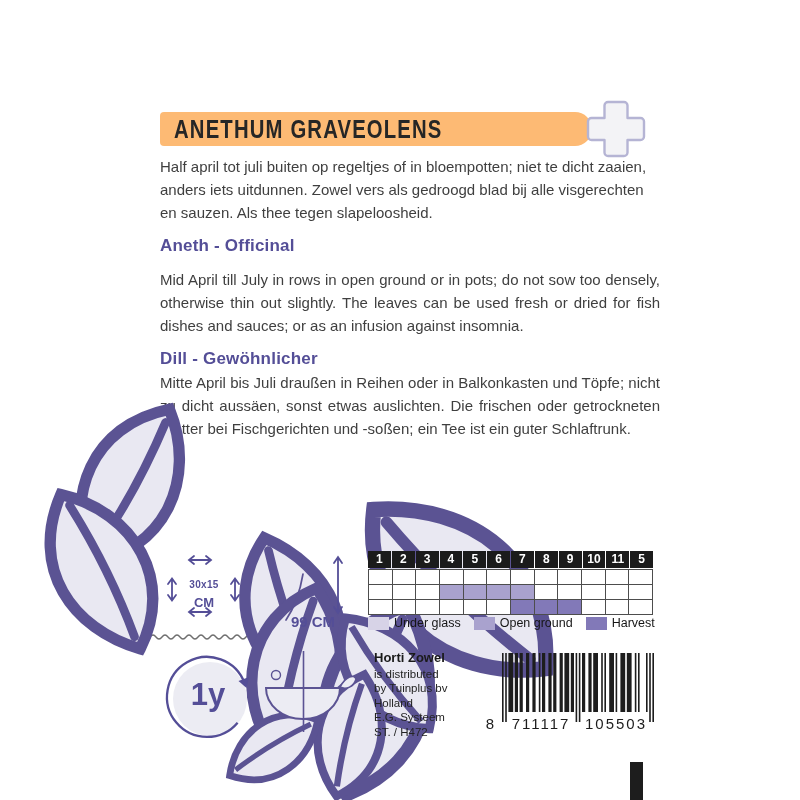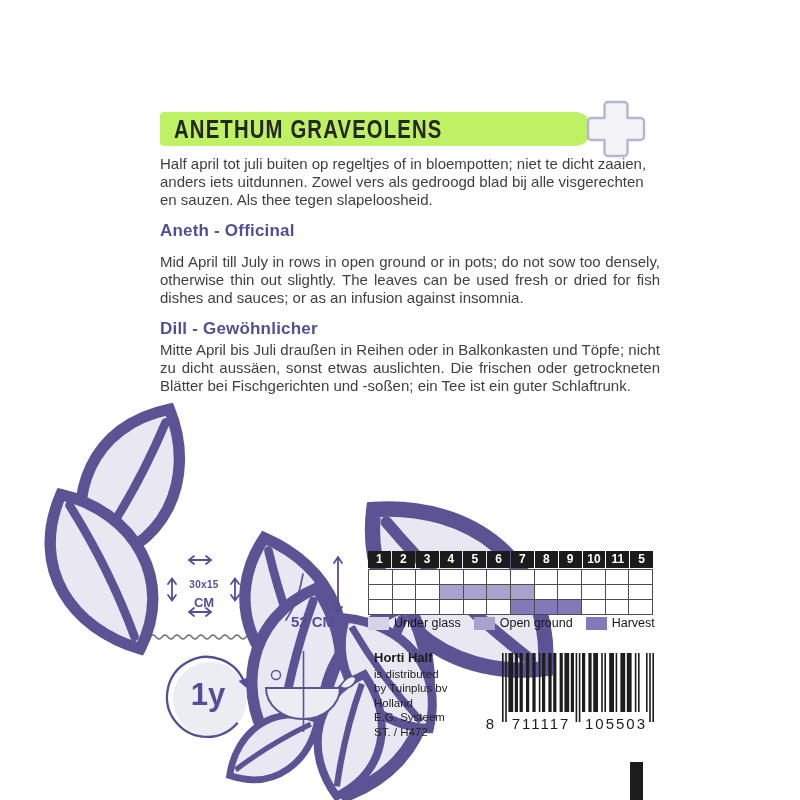--- a/index.html
+++ b/index.html
@@ -1,30 +1,30 @@
 <!DOCTYPE html>
 <html><head>
 <meta charset="utf-8">
 <style>
   html,body{margin:0;padding:0;background:#fff;}
   .page{position:relative;width:800px;height:800px;background:#ffffff;overflow:hidden;
         font-family:"Liberation Sans",sans-serif;}
 
   
-  .banner{position:absolute;left:160px;top:112px;width:432px;height:34px;background:#bef264;
+  .banner{position:absolute;left:160px;top:112px;width:432px;height:34px;background:#fdba74;
           border-radius:4px 17px 17px 4px;display:flex;align-items:center;padding-left:14px;box-sizing:border-box;}
   .banner span{font-size:26px;font-weight:600;color:#262626;letter-spacing:1.5px;
                transform:scaleX(.78);transform-origin:left center;white-space:nowrap;}
   .cross{position:absolute;left:584px;top:98px;}
 
   
   .sections{position:absolute;left:160px;top:155px;width:500px;}
   .section{margin-bottom:12px;}
   .section h3{margin:0 0 2px 0;font-size:17px;color:#544e97;letter-spacing:.2px;}
-  .section p{margin:0;font-size:15px;line-height:18px;color:#3f3f3f;}
+  .section p{margin:0;font-size:15px;line-height:23px;color:#3f3f3f;}
   .section p.just{text-align:justify;}
 
   
   .iconsvg{position:absolute;left:150px;top:548px;overflow:visible;}
   .ico-txt{position:absolute;color:#544e97;font-weight:bold;text-align:center;}
   .sp-val{left:181px;top:579px;width:46px;font-size:10px;letter-spacing:.3px;}
   .sp-unit{left:181px;top:595px;width:46px;font-size:13px;}
   .ht-val{left:283px;top:613px;width:60px;font-size:15px;}
   .ly-val{left:187px;top:677px;width:42px;font-size:31px;}
 
@@ -127,21 +127,21 @@
       <use href="#leaf" transform="translate(131,114) scale(.6) rotate(60 12 15)"></use>
       <circle cx="126" cy="127" r="4.5" fill="none" stroke="#5b5393" stroke-width="1.4"></circle>
       <path d="M116,140 a37,31 0 0 0 74,0 Z" fill="#ececf3" stroke="#5b5393" stroke-width="2"></path>
       <path d="M190,139 C196,128 204,126 206,131 C204,139 196,142 190,139 Z" fill="#ececf3" stroke="#5b5393" stroke-width="1.6"></path>
       <path d="M153.5,103 L153.5,184" stroke="#5b5393" stroke-width="1.6"></path>
     </g>
   </svg>
 
   <div class="ico-txt sp-val">30x15</div>
   <div class="ico-txt sp-unit">CM</div>
-  <div class="ico-txt ht-val">52 CM</div>
+  <div class="ico-txt ht-val">99 CM</div>
   <div class="ico-txt ly-val">1y</div>
 
   <div class="cal">
     <div class="cal-header" id="cal-header">
         <div>1</div>
         <div>2</div>
         <div>3</div>
         <div>4</div>
         <div>5</div>
         <div>6</div>
@@ -200,21 +200,21 @@
         <span class="sw" style="background: rgb(169, 162, 206);"></span>
         <span class="lb">Open ground</span>
       </div>
       <div class="li">
         <span class="sw" style="background: rgb(130, 121, 184);"></span>
         <span class="lb">Harvest</span>
       </div>
     </div>
 
   <div class="dist">
-    <div class="name">Horti Half</div>
+    <div class="name">Horti Zowel</div>
     <div id="dist-lines">
         <div>is distributed</div>
         <div>by Tuinplus bv</div>
         <div>Holland</div>
         <div>E.G. Systeem</div>
         <div>ST. / H472</div>
       </div>
   </div>
 
   <svg class="barcode" width="172" height="86" viewBox="0 0 172 86">

